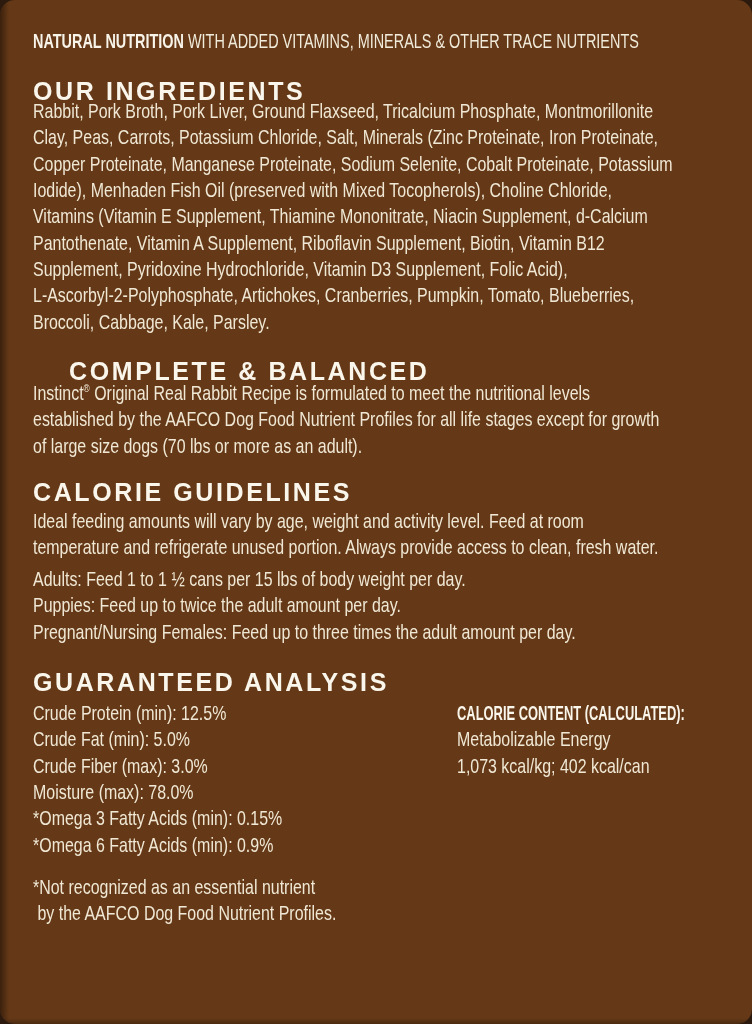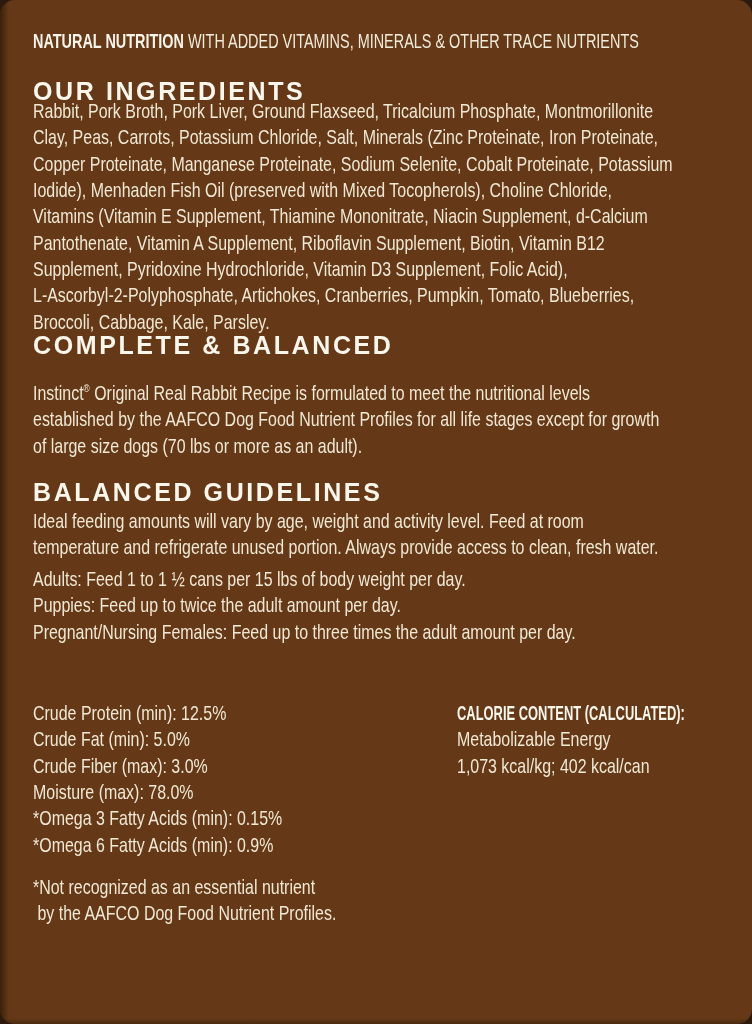--- a/index.html
+++ b/index.html
@@ -55,21 +55,21 @@
   .topline {
     top: 29px;
     font-size: 19.5px;
     line-height: 24px;
     color: #f1ebdb;
     transform: scaleX(0.74);
   }
   .topline .b { font-weight: bold; color: #f8f4ea; }
   .h-ingredients { top: 76px; }
   .ingredients-body { top: 98px; }
-  .h-complete { top: 330px; }
+  .h-complete { top: 356px; margin-left: 36px; }
   .complete-body { top: 380px; }
   .complete-body sup { font-size: 11px; line-height: 0; }
   .h-feeding { top: 477px; }
   .feeding-intro { top: 508px; }
   .feeding-amounts { top: 566px; }
   .h-ga { top: 667px; }
   .ga-list { top: 700px; }
   .ga-list div { white-space: pre; }
   .calorie { position: absolute; left: 457px; top: 700px; width: 300px; }
   .calorie-heading {
@@ -111,27 +111,28 @@
 Pantothenate, Vitamin A Supplement, Riboflavin Supplement, Biotin, Vitamin B12
 Supplement, Pyridoxine Hydrochloride, Vitamin D3 Supplement, Folic Acid),
 L-Ascorbyl-2-Polyphosphate, Artichokes, Cranberries, Pumpkin, Tomato, Blueberries,
 Broccoli, Cabbage, Kale, Parsley.</div>
 
   <div class="h h-complete">COMPLETE &amp; BALANCED</div>
   <div class="cond complete-body"><span>Instinct</span><sup>®</sup><span> Original Real Rabbit Recipe is formulated to meet the nutritional levels
 established by the AAFCO Dog Food Nutrient Profiles for all life stages except for growth
 of large size dogs (70 lbs or more as an adult).</span></div>
 
-  <div class="h h-feeding">BALANCED GUIDELINES</div>
+  <div class="h h-feeding">CALORIE GUIDELINES</div>
   <div class="cond feeding-intro">Ideal feeding amounts will vary by age, weight and activity level. Feed at room
 temperature and refrigerate unused portion. Always provide access to clean, fresh water.</div>
   <div class="cond feeding-amounts">Adults: Feed 1 to 1 ½ cans per 15 lbs of body weight per day.
 Puppies: Feed up to twice the adult amount per day.
 Pregnant/Nursing Females: Feed up to three times the adult amount per day.</div>
 
+  <div class="h h-ga">GUARANTEED ANALYSIS</div>
   <div class="cond ga-list"><div>Crude Protein (min): 12.5%</div><div>Crude Fat (min): 5.0%</div><div>Crude Fiber (max): 3.0%</div><div>Moisture (max): 78.0%</div><div>*Omega 3 Fatty Acids (min): 0.15%</div><div>*Omega 6 Fatty Acids (min): 0.9%</div></div>
 
   <div class="calorie">
     <div class="calorie-heading">CALORIE CONTENT (CALCULATED):</div>
     <div class="calorie-body">Metabolizable Energy</div>
     <div class="calorie-body">1,073 kcal/kg; 402 kcal/can</div>
   </div>
 
   <div class="cond footnote">*Not recognized as an essential nutrient
  by the AAFCO Dog Food Nutrient Profiles.</div>

